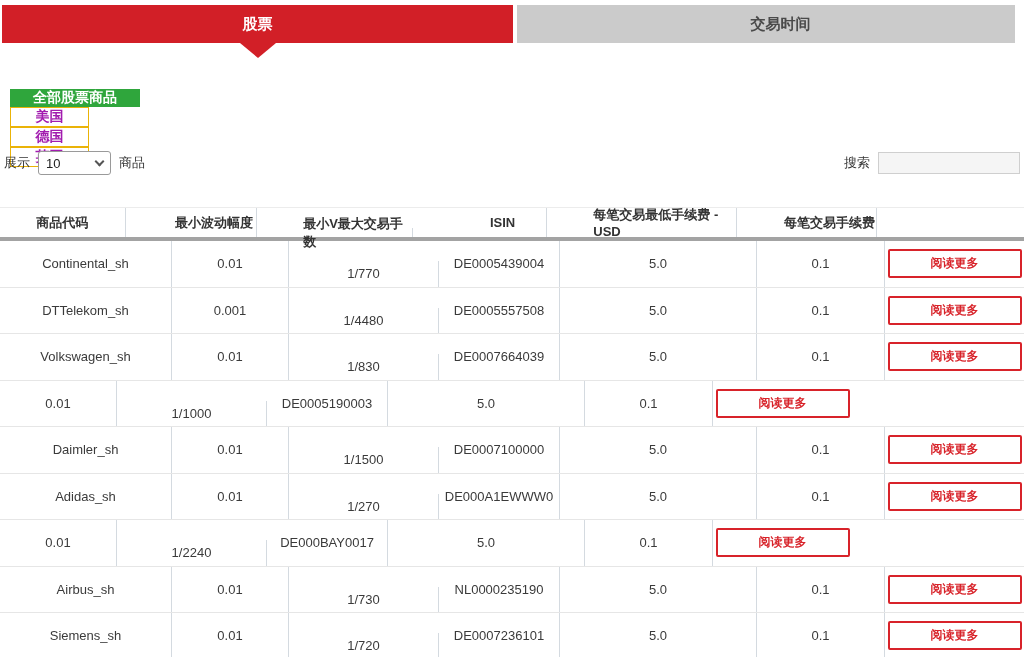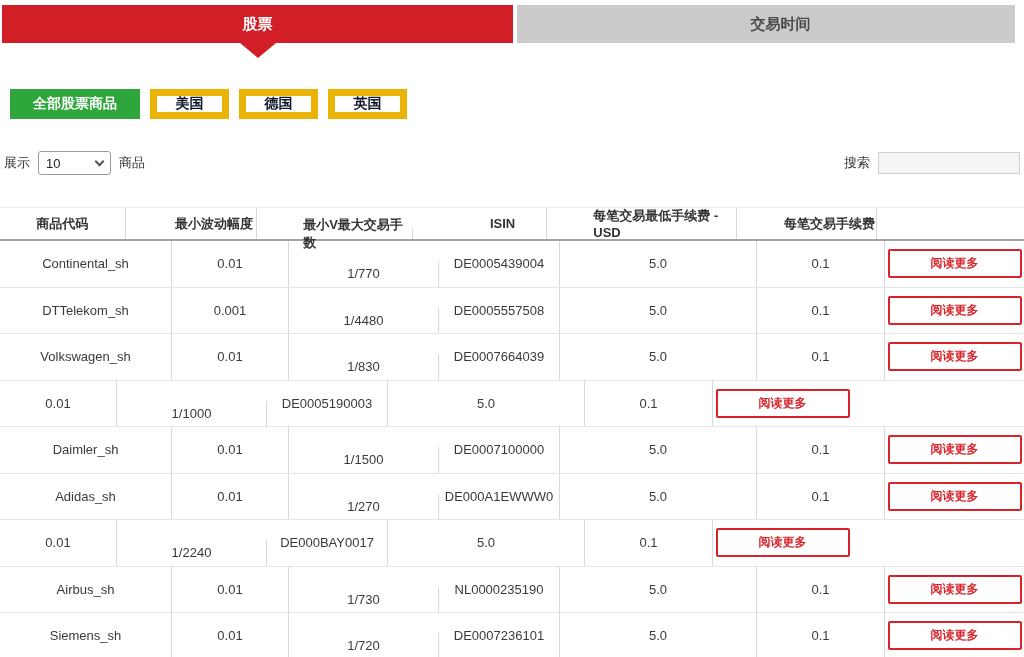--- a/index.html
+++ b/index.html
@@ -12,44 +12,44 @@
   .tabbar { position:absolute; left:0; top:5px; width:1024px; height:38px; }
   .tab { position:absolute; top:0; height:38px; display:flex; align-items:center;
          justify-content:center; font-size:15px; font-weight:bold; cursor:pointer; }
   .tab-active { left:2px; width:511px; background:#d21f27; color:#ffffff; }
   .tab-inactive { left:517px; width:498px; background:#cbcbcb; color:#4a4a4a;padding-left:29px; }
   .tab-arrow { position:absolute; left:240px; top:43px; width:0; height:0;
                border-left:18px solid transparent; border-right:18px solid transparent;
                border-top:15px solid #d21f27; }
 
   
-  .filters { position:absolute; left:10px; top:89px; height:30px; display:flex; }
+  .filters { position:absolute; left:10px; top:89px; height:30px; display:flex;flex-direction:column; }
   .filter-btn { height:30px; display:flex; align-items:center; justify-content:center;
                 font-size:14px; font-weight:bold; cursor:pointer; background:#fff;
-                border:7px solid #eab308; color:#0f172a; margin-right:10px; }
+                border:1px solid #eab308; color:#a21caf; margin-right:10px; }
   .filter-active { width:130px; background:#2fa63c; border:none; color:#fff; }
   .filter-plain { width:79px; }
 
   
   .show-group { position:absolute; left:4px; top:150px; height:26px;
                 display:flex; align-items:center; font-size:13px; color:#333; }
   .select-box { width:73px; height:24px; border:1px solid #9a9a9a; border-radius:3px;
                 margin:0 8px; display:flex; align-items:center; justify-content:space-between;
                 padding:0 7px; font-size:13px; color:#222; background:#fff; cursor:pointer;text-align:center; }
   .chevron { width:7px; height:7px; border-right:2px solid #555; border-bottom:2px solid #555;
              transform:rotate(45deg); margin-top:-4px; }
   .search-group { position:absolute; right:4px; top:151px; height:24px;
                   display:flex; align-items:center; font-size:13px; color:#333; }
   .search-input { width:142px; height:22px; margin-left:8px; border:1px solid #cfcfcf;
                   background:#f5f5f5; outline:none; font-size:13px; padding:0 5px;
                   font-family:"Liberation Sans", sans-serif; }
 
   
   .table { position:absolute; left:0; top:207px; width:1024px; border-top:1px solid #ececec; }
-  .thead { display:flex; height:33px; border-bottom:2px solid #a3a3a3;gap:46px; }
+  .thead { display:flex; height:33px; border-bottom:4px solid #a3a3a3;gap:46px; }
   .hcell { display:flex; align-items:center; justify-content:center;
            font-size:13px; font-weight:bold; color:#333; }
   .trow { display:flex; height:46.5px; border-bottom:1px solid #e6e6e6; }
   .tcell { display:flex; align-items:center; justify-content:center;
            font-size:13px; color:#3a3a3a; }
   .vline { border-right:1px solid #d4dae0; }
   .c0{width:172px;} .c1{width:117px;} .c2{width:150px;margin-top:20px;} .c3{width:121px;}
   .c4{width:197px;} .c5{width:128px;} .c6{width:139px;}
   .read-more-btn { width:134px; height:29px; background:#fff; border:2px solid #d8232a;
                    border-radius:2px; color:#d8232a; font-size:12px; font-weight:bold;

